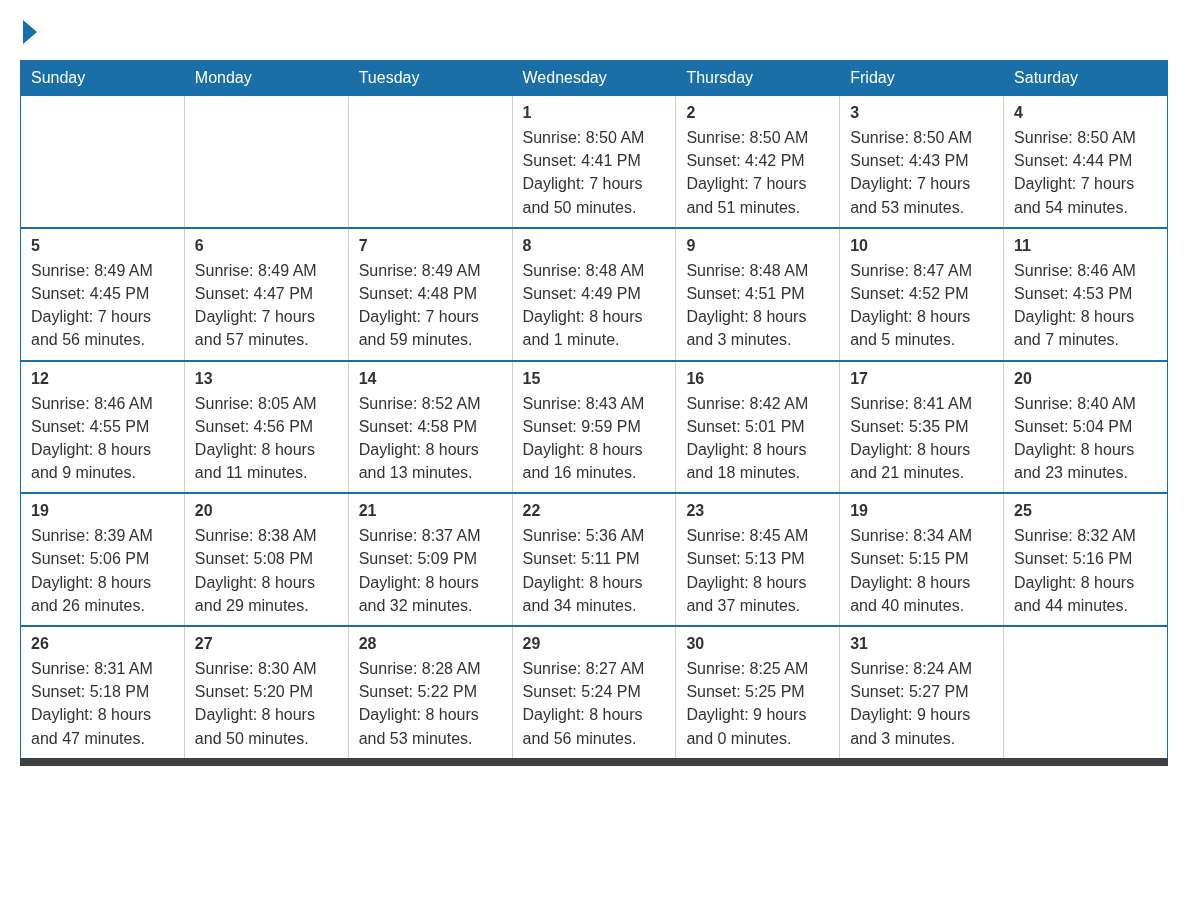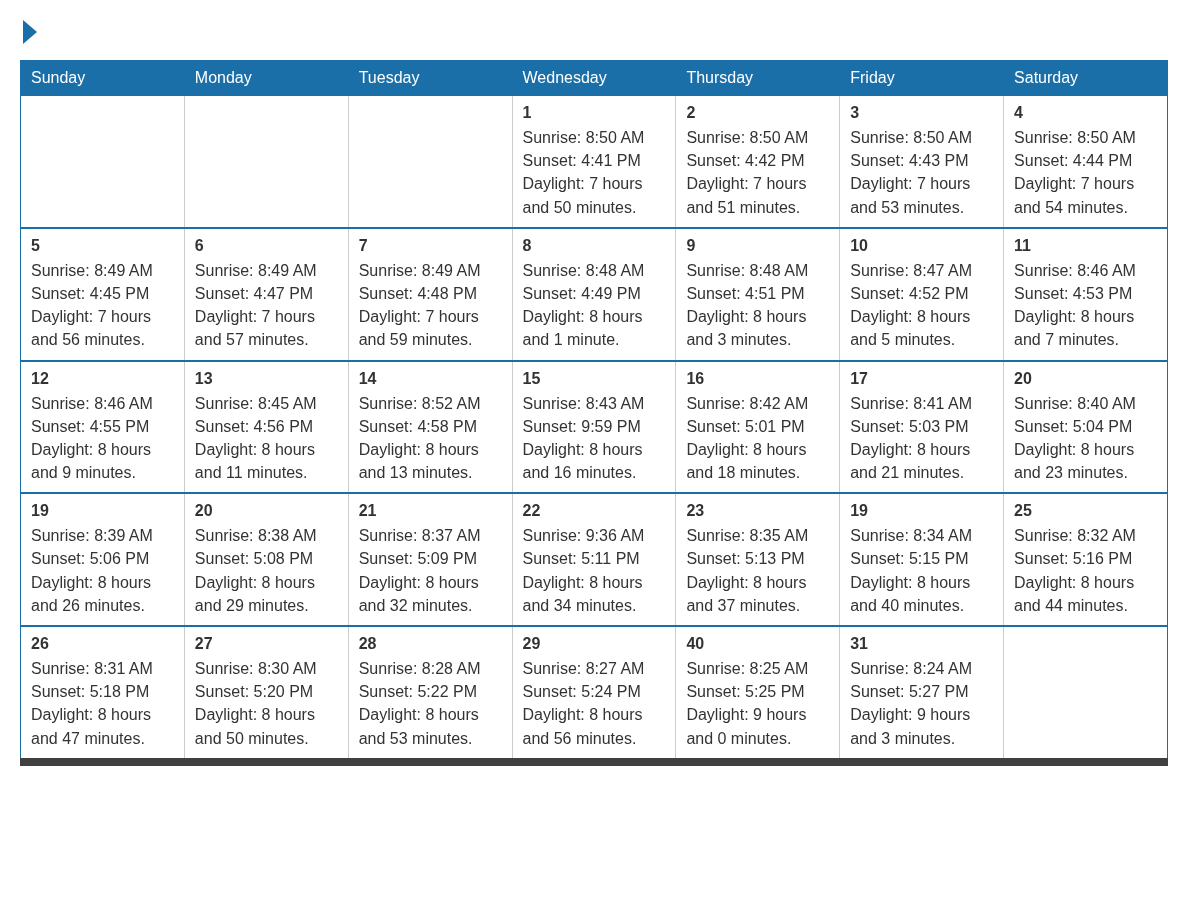--- a/index.html
+++ b/index.html
@@ -237,21 +237,21 @@
       <tr>
         <td>
           <div class="day-number">12</div>
           <div class="day-info">Sunrise: 8:46 AM
 Sunset: 4:55 PM
 Daylight: 8 hours
 and 9 minutes.</div>
         </td>
         <td>
           <div class="day-number">13</div>
-          <div class="day-info">Sunrise: 8:45 AM
+          <div class="day-info">Sunrise: 8:05 AM
 Sunset: 4:56 PM
 Daylight: 8 hours
 and 11 minutes.</div>
         </td>
         <td>
           <div class="day-number">14</div>
           <div class="day-info">Sunrise: 8:52 AM
 Sunset: 4:58 PM
 Daylight: 8 hours
 and 13 minutes.</div>
@@ -266,21 +266,21 @@
         <td>
           <div class="day-number">16</div>
           <div class="day-info">Sunrise: 8:42 AM
 Sunset: 5:01 PM
 Daylight: 8 hours
 and 18 minutes.</div>
         </td>
         <td>
           <div class="day-number">17</div>
           <div class="day-info">Sunrise: 8:41 AM
-Sunset: 5:03 PM
+Sunset: 5:35 PM
 Daylight: 8 hours
 and 21 minutes.</div>
         </td>
         <td>
           <div class="day-number">20</div>
           <div class="day-info">Sunrise: 8:40 AM
 Sunset: 5:04 PM
 Daylight: 8 hours
 and 23 minutes.</div>
         </td>
@@ -302,28 +302,28 @@
         </td>
         <td>
           <div class="day-number">21</div>
           <div class="day-info">Sunrise: 8:37 AM
 Sunset: 5:09 PM
 Daylight: 8 hours
 and 32 minutes.</div>
         </td>
         <td>
           <div class="day-number">22</div>
-          <div class="day-info">Sunrise: 9:36 AM
+          <div class="day-info">Sunrise: 5:36 AM
 Sunset: 5:11 PM
 Daylight: 8 hours
 and 34 minutes.</div>
         </td>
         <td>
           <div class="day-number">23</div>
-          <div class="day-info">Sunrise: 8:35 AM
+          <div class="day-info">Sunrise: 8:45 AM
 Sunset: 5:13 PM
 Daylight: 8 hours
 and 37 minutes.</div>
         </td>
         <td>
           <div class="day-number">19</div>
           <div class="day-info">Sunrise: 8:34 AM
 Sunset: 5:15 PM
 Daylight: 8 hours
 and 40 minutes.</div>
@@ -359,21 +359,21 @@
 and 53 minutes.</div>
         </td>
         <td>
           <div class="day-number">29</div>
           <div class="day-info">Sunrise: 8:27 AM
 Sunset: 5:24 PM
 Daylight: 8 hours
 and 56 minutes.</div>
         </td>
         <td>
-          <div class="day-number">40</div>
+          <div class="day-number">30</div>
           <div class="day-info">Sunrise: 8:25 AM
 Sunset: 5:25 PM
 Daylight: 9 hours
 and 0 minutes.</div>
         </td>
         <td>
           <div class="day-number">31</div>
           <div class="day-info">Sunrise: 8:24 AM
 Sunset: 5:27 PM
 Daylight: 9 hours

